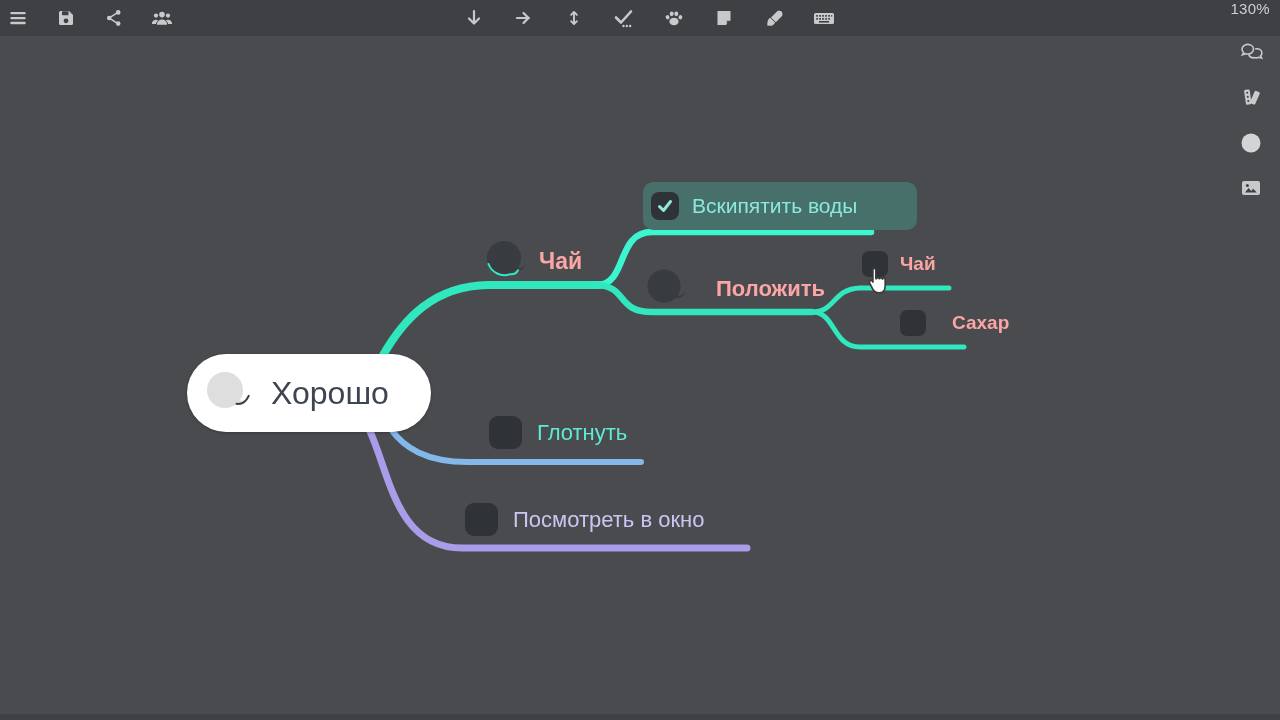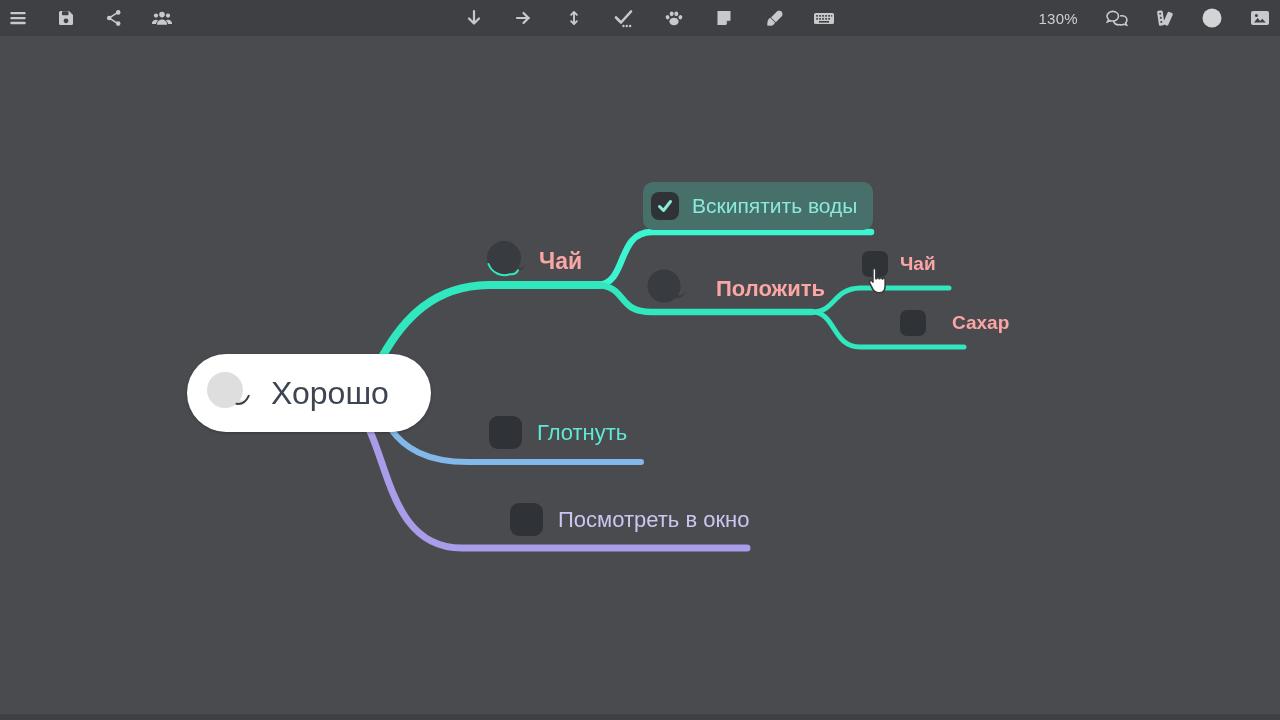--- a/index.html
+++ b/index.html
@@ -6,40 +6,40 @@
   html,body { width:1280px; height:720px; overflow:hidden; background:#494B4F;
     font-family:"Liberation Sans", sans-serif; }
   .stage { position:relative; width:1280px; height:720px; background:#494B4F; }
 
   
   .toolbar { position:absolute; left:0; top:0; width:1280px; height:36px;
     background:#3E4044; display:flex; align-items:center; z-index:20; }
   .tb-group { display:flex; align-items:center; }
   .tb-left { position:absolute; left:6px; top:0; height:36px; gap:24px; display:flex; align-items:center; }
   .tb-center { position:absolute; left:462px; top:0; height:36px; gap:26px; display:flex; align-items:center; }
-  .tb-right { position:absolute; right:8px; top:0; height:36px; gap:24px; display:flex; align-items:center; }
+  .tb-right { position:absolute; right:8px; top:0; height:36px; gap:24px; display:flex; align-items:center;flex-direction:column; }
   .tb-btn { width:24px; height:24px; display:flex; align-items:center; justify-content:center; cursor:pointer; }
   .tb-btn svg { display:block; }
   .zoom-label { color:#CDCFD1; font-size:15px; letter-spacing:0.3px; margin-right:2px; }
 
   
   svg.branches { position:absolute; left:0; top:0; z-index:1; }
 
   
   .node { position:absolute; display:flex; align-items:center; z-index:3; }
   .root-node { left:187px; top:354px; width:244px; height:78px; background:#FFFFFF;
     border-radius:39px; box-shadow:0 1px 3px rgba(0,0,0,0.25); padding-left:16px; }
   .root-label { color:#3E4552; font-size:32px; margin-left:18px; }
 
   .lbl-teal   { color:#fca5a5;font-weight:bold; }
   .lbl-teal-hl{ color:#8BE9DB; }
   .lbl-blue   { color:#5eead4; }
   .lbl-purple { color:#CCC5F2; }
 
-  .hl-node { left:643px; top:182px; width:230px; height:48px; background:#47706A;
+  .hl-node { left:643px; top:182px; width:274px; height:48px; background:#47706A;
     border-radius:10px; padding-left:8px; }
   .hl-node .node-label { font-size:21px; margin-left:13px; }
 
   .checkbox { background:#2F3337; border-radius:8px; display:flex; align-items:center;
     justify-content:center; cursor:pointer; }
   .cb-28 { width:28px; height:28px; }
   .cb-26 { width:26px; height:26px; border-radius:7px; }
   .cb-33 { width:33px; height:33px; border-radius:9px; }
 
   .node-label { white-space:nowrap; }
@@ -278,21 +278,21 @@
   <div class="node" style="left:900px; top:310px;gap:12px;">
     <div class="checkbox cb-26"></div>
     <span class="node-label lbl-teal" style="font-size:19px; margin-left:14px;">Сахар</span>
   </div>
 
   <div class="node" style="left:489px; top:416px;">
     <div class="checkbox cb-33"></div>
     <span class="node-label lbl-blue" style="font-size:22px; margin-left:15px;">Глотнуть</span>
   </div>
 
-  <div class="node" style="left:510px; top:503px;">
+  <div class="node" style="left:465px; top:503px;">
     <div class="checkbox cb-33"></div>
     <span class="node-label lbl-purple" style="font-size:22px; margin-left:15px;">Посмотреть в окно</span>
   </div>
 
   <div class="cursor" style="left:862px; top:266px;">
     <svg width="30" height="32" viewBox="0 0 20 22">
       <path d="M7.2 2.6c0-1.3 2-1.3 2 0v6.2h.5c0-1.1 1.8-1.1 1.8 0h.4c0-1 1.7-1 1.7.1h.4c0-.9 1.6-.9 1.6.2v4.6c0 3.1-1.6 4.7-4.2 4.7-2.4 0-3.5-.9-4.4-2.7l-2.1-4.1c-.6-1.2 1-2.3 1.8-1.2l.5.7z" fill="#FFFFFF" stroke="#3A3A3A" stroke-width="1.1" stroke-linejoin="round"></path>
     </svg>
   </div>
 

